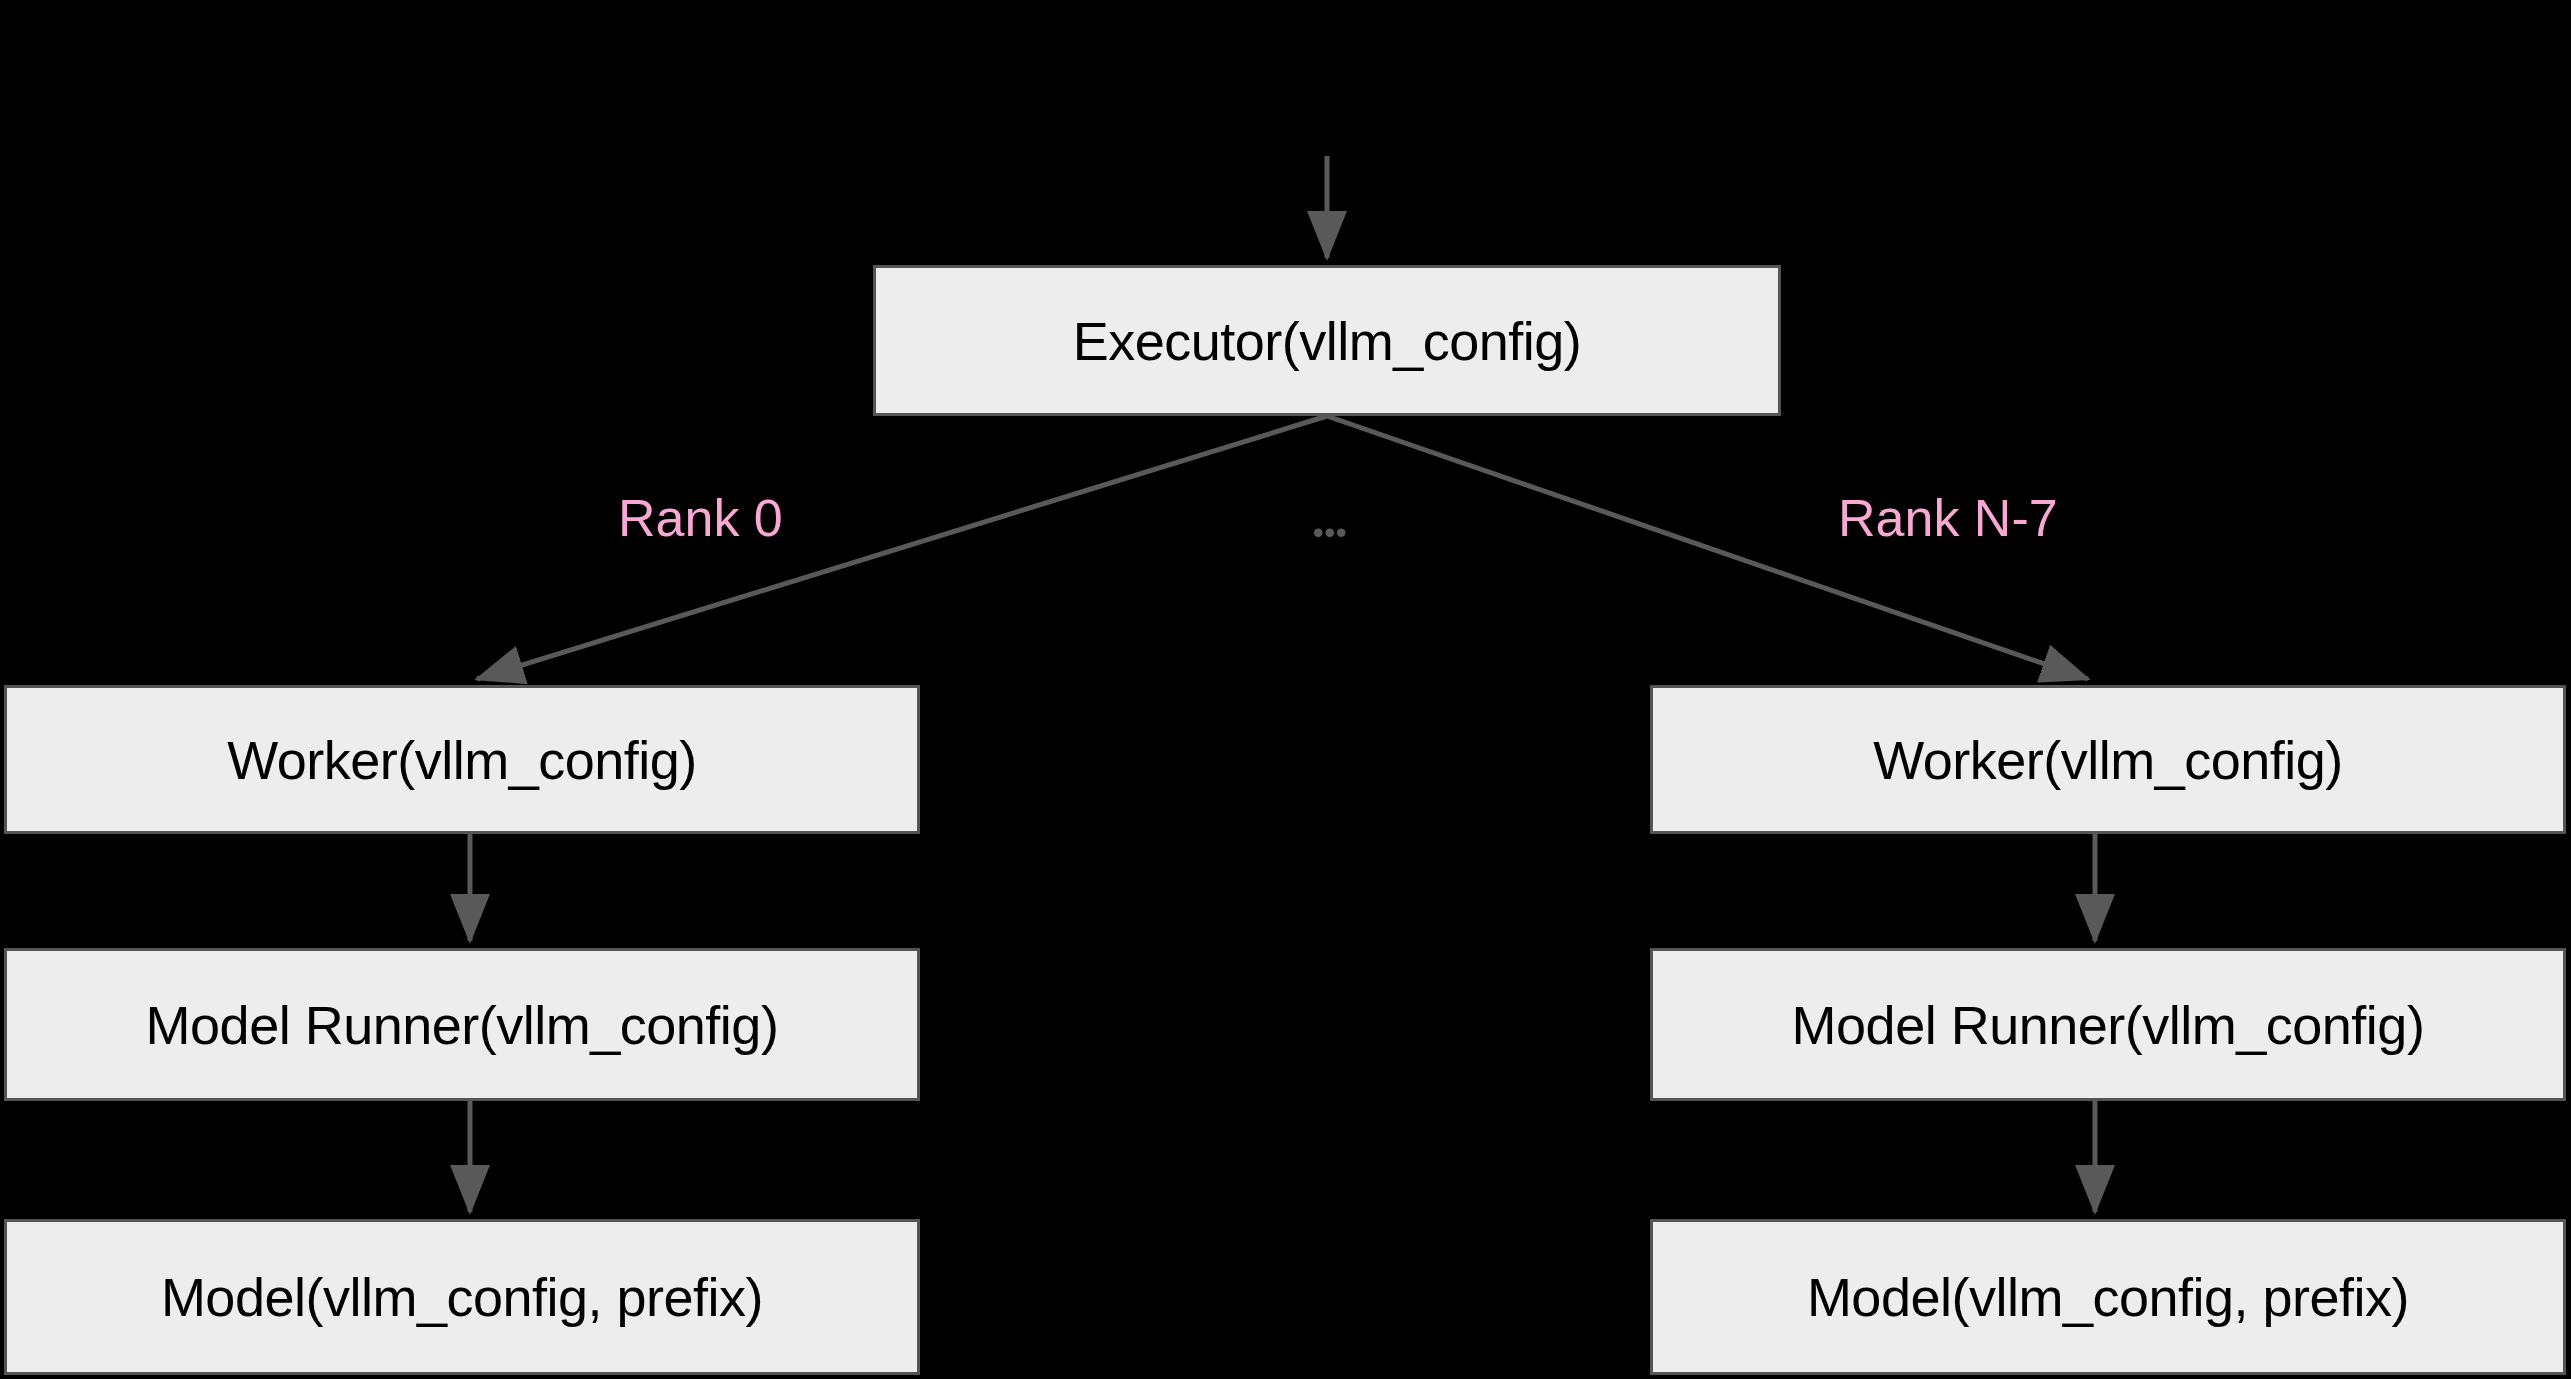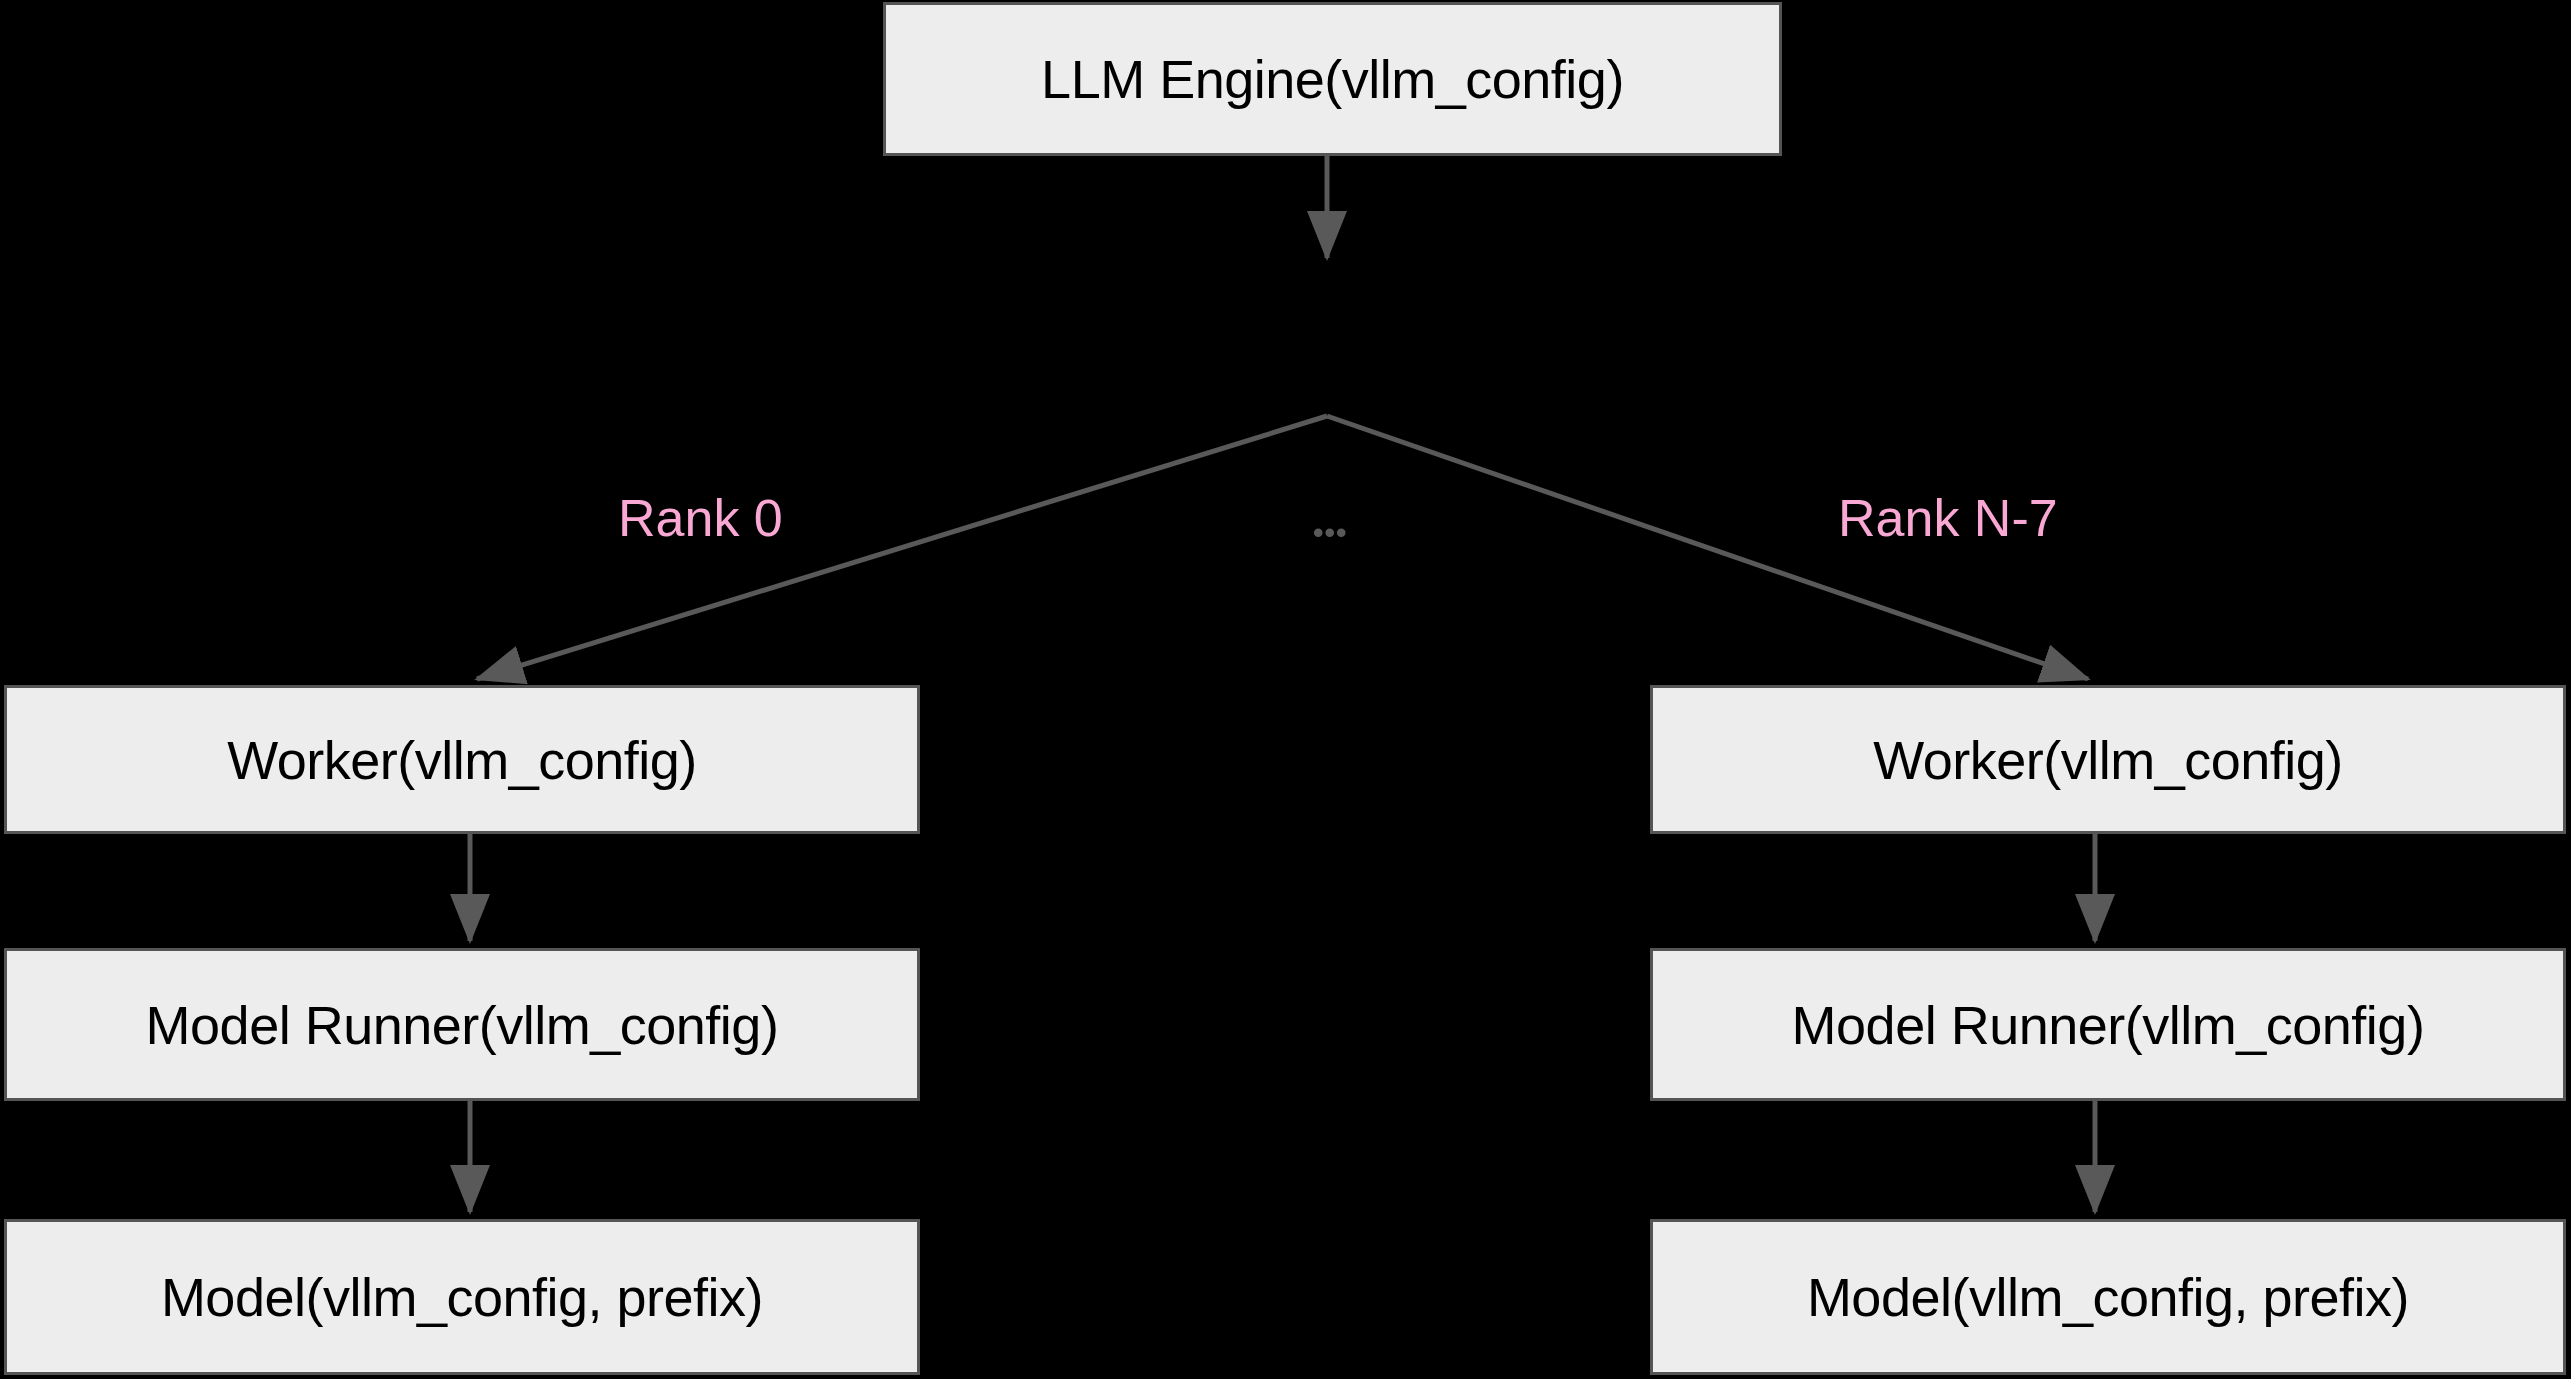--- a/index.html
+++ b/index.html
@@ -115,24 +115,24 @@
 
     <g>
       <line x1="2095" y1="834" x2="2095" y2="941" stroke="#595959" stroke-width="5" marker-end="url(#arrowhead)"></line>
     </g>
 
     <g>
       <line x1="2095" y1="1101" x2="2095" y2="1212" stroke="#595959" stroke-width="5" marker-end="url(#arrowhead)"></line>
     </g>
   </svg>
 
-  <div class="node" id="node-llm-engine">
-    <span class="node-label">LLM Engine(vllm_config)</span>
+
+  <div class="node" id="node-executor">
+    <span class="node-label">Executor(vllm_config)</span>
   </div>
-
 
   <div class="node" id="node-worker-left">
     <span class="node-label">Worker(vllm_config)</span>
   </div>
 
   <div class="node" id="node-runner-left">
     <span class="node-label">Model Runner(vllm_config)</span>
   </div>
 
   <div class="node" id="node-model-left">

